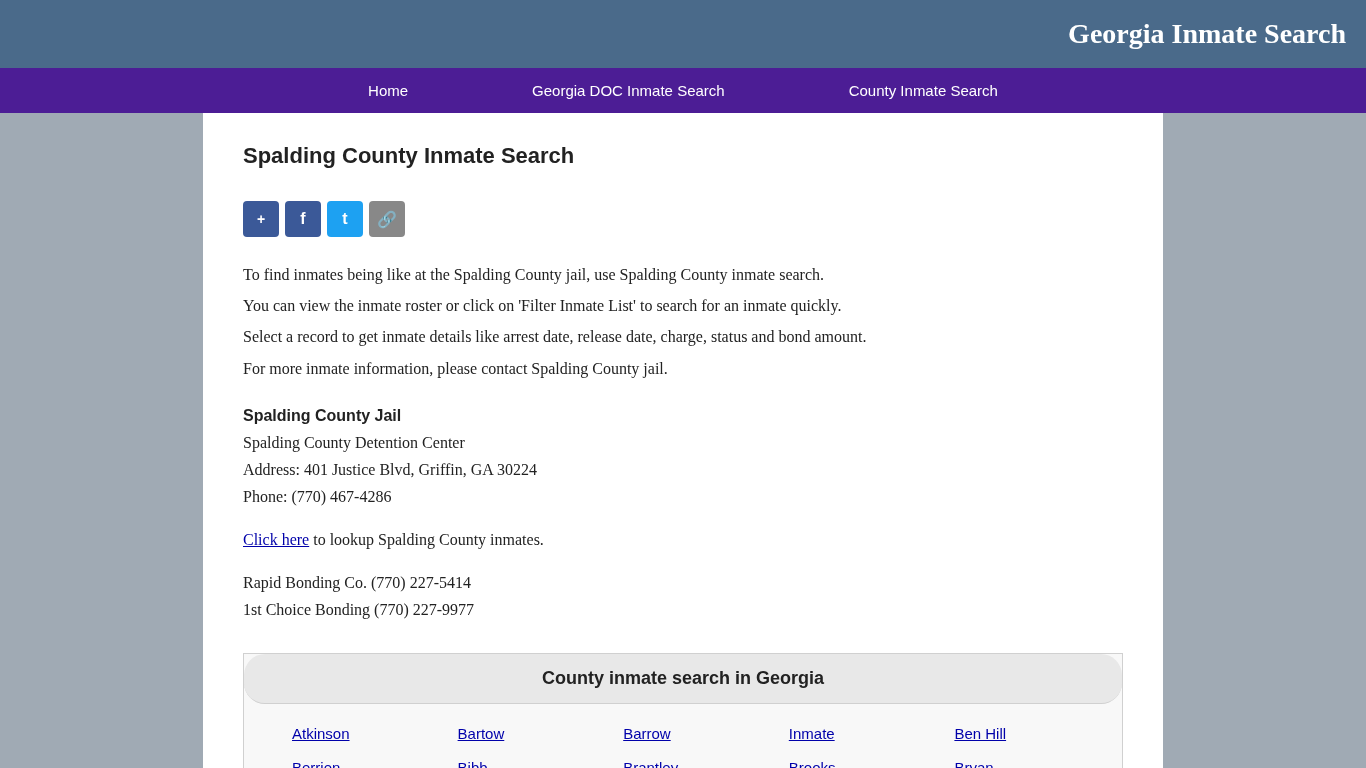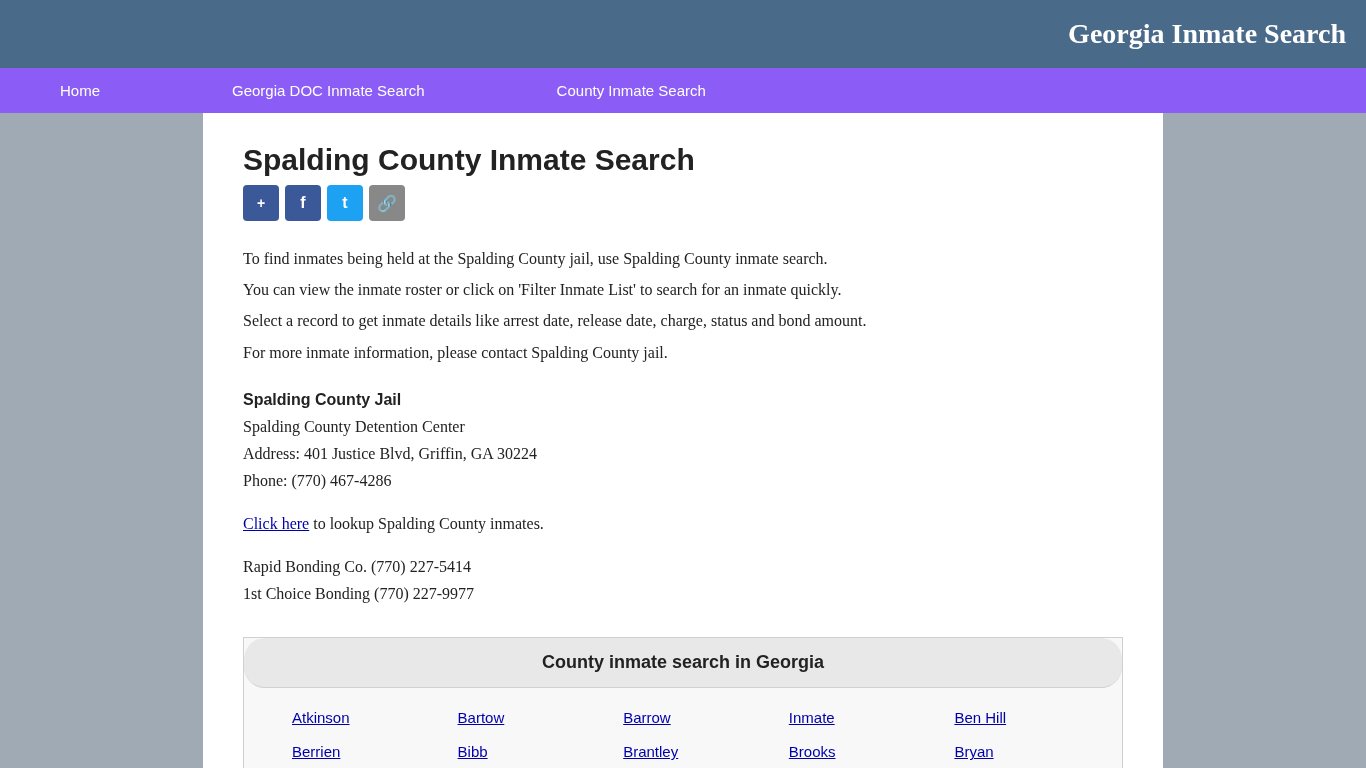--- a/index.html
+++ b/index.html
@@ -21,44 +21,45 @@
     }
     #header h1 {
       color: #fff;
       font-size: 28px;
       font-weight: bold;
       font-family: Georgia, serif;
       text-align: right;
     }
     
     #nav {
-      background-color: #8b5cf6;
+      background-color: #4c1d95;
       display: flex;
-      gap: 12px;
+      justify-content: center;
+      gap: 4px;
     }
     #nav a {
       color: #fff;
       text-decoration: none;
       padding: 14px 60px;
       font-size: 15px;
       font-family: Arial, sans-serif;
     }
     
     #main-content {
       background-color: #fff;
       max-width: 960px;
       margin: 0 auto;
       padding: 30px 40px 40px 40px;
       min-height: 700px;
     }
     
     .page-title {
-      font-size: 30px;
-      font-weight: bold;
-      margin-bottom: 8px;
+      font-size: 22px;
+      font-weight: bold;
+      margin-bottom: 32px;
       font-family: Arial, sans-serif;
     }
     
     .social-buttons {
       display: flex;
       gap: 6px;
       margin-bottom: 24px;
     }
     .social-btn {
       width: 36px;
@@ -160,21 +161,21 @@
     <h2 class="page-title">Spalding County Inmate Search</h2>
 
     <div class="social-buttons">
       <div class="social-btn share-btn">+</div>
       <div class="social-btn facebook-btn">f</div>
       <div class="social-btn twitter-btn">t</div>
       <div class="social-btn link-btn">🔗</div>
     </div>
 
     <div class="description">
-      <p>To find inmates being held at the Spalding County jail, use Spalding County inmate search.</p>
+      <p>To find inmates being like at the Spalding County jail, use Spalding County inmate search.</p>
       <p>You can view the inmate roster or click on 'Filter Inmate List' to search for an inmate quickly.</p>
       <p>Select a record to get inmate details like arrest date, release date, charge, status and bond amount.</p>
       <p>For more inmate information, please contact Spalding County jail.</p>
     </div>
 
     <div class="jail-info">
       <p class="jail-title">Spalding County Jail</p>
       <p>Spalding County Detention Center</p>
       <p>Address: 401 Justice Blvd, Griffin, GA 30224</p>
       <p>Phone: (770) 467-4286</p>

